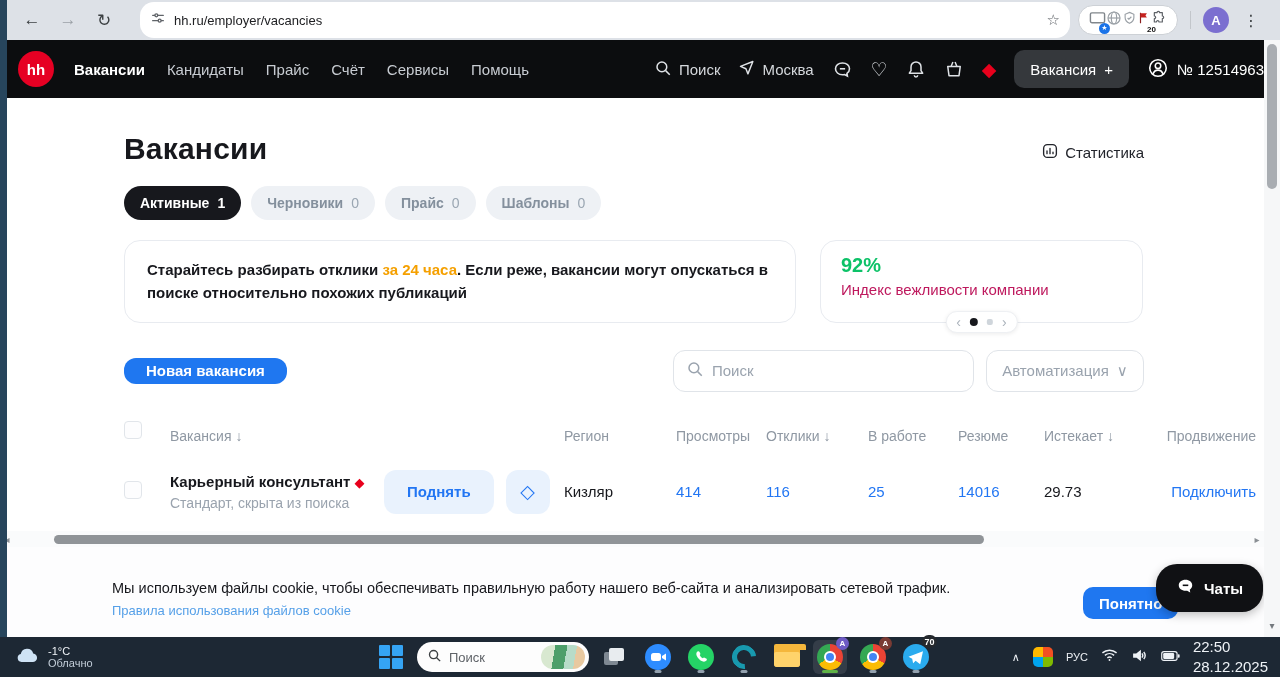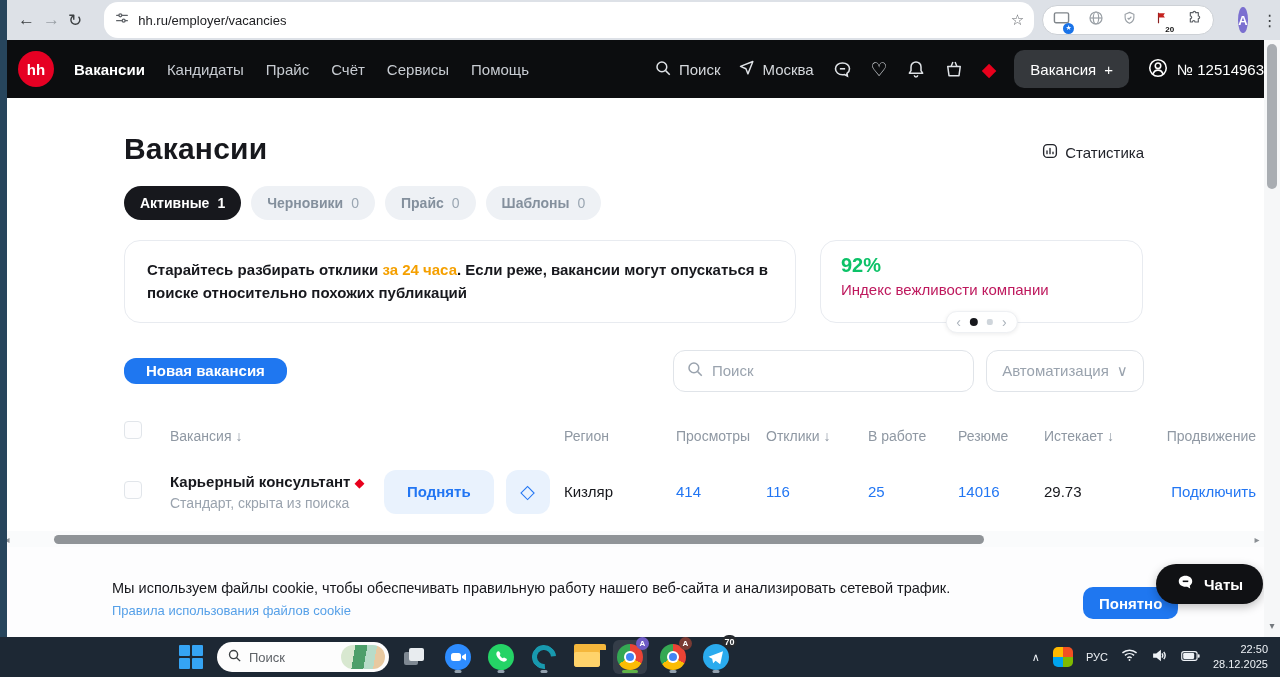--- a/index.html
+++ b/index.html
@@ -10,21 +10,21 @@
   
   .desktop-edge { position:absolute; left:0; top:0; width:7px; height:637px; background:#27455c; z-index:50; }
 
   
   .browser-bar { position:absolute; left:0; top:0; width:1280px; height:40px; background:#dde1e7; display:flex; align-items:center; padding:0 10px 0 18px; z-index:40; }
   .nav-btn { width:28px; height:28px; border-radius:50%; display:flex; align-items:center; justify-content:center; font-size:17px; color:#3c4043; margin-right:8px; cursor:pointer; }
   .nav-btn.disabled { color:#9aa0a6; }
   .address-bar { flex:0 0 930px; height:36px; background:#fff; border-radius:14px; display:flex; align-items:center; padding:0 10px; margin:0 8px 0 14px; }
   .address-bar .url { font-size:13px; color:#202124; margin-left:8px; flex:1; }
   .address-bar .star { font-size:15px; color:#5f6368; }
-  .ext-pill { height:30px; background:#fff; border:1px solid #cdd1d6; border-radius:15px; display:flex; align-items:center; gap:18px; padding:0 10px; margin-right:8px; }
+  .ext-pill { height:30px; background:#fff; border:1px solid #cdd1d6; border-radius:15px; display:flex; align-items:center; gap:0; padding:0 10px; margin-right:8px; }
   .ext-sep { width:1px; height:18px; background:#c2c6cb; margin:0 4px; }
   .avatar { width:26px; height:26px; border-radius:50%; background:#7b6fd0; color:#fff; font-size:13px; font-weight:700; display:flex; align-items:center; justify-content:center; margin:0 8px; }
   .menu-dots { font-size:16px; color:#3c4043; padding:0 6px; }
   .flag-badge { position:relative; }
   .flag-badge .cnt { position:absolute; right:-5px; bottom:-4px; font-size:8px; font-weight:700; color:#111; }
   .cast-badge { position:relative; }
   .cast-badge .bdg { position:absolute; right:-4px; bottom:-4px; width:11px; height:11px; border-radius:50%; background:#1a73e8; color:#fff; font-size:7px; display:flex; align-items:center; justify-content:center; }
 
   
   .hh-nav { position:absolute; left:0; top:40px; width:1280px; height:58px; background:#0c0d0f; display:flex; align-items:center; padding:0 16px 0 18px; z-index:30; }
@@ -91,21 +91,21 @@
   .hscroll { position:absolute; left:0; top:433px; width:1264px; height:16px; background:#fafbfc; display:flex; align-items:center; }
   .hs-arrow { color:#8a8f94; font-size:10px; width:14px; text-align:center; cursor:pointer; }
   .hs-track { flex:1; height:9px; position:relative; }
   .hs-thumb { position:absolute; left:40px; top:0; width:930px; height:9px; border-radius:5px; background:#909498; cursor:pointer; }
 
   
   .bottom-area { position:absolute; left:0; top:547px; width:1264px; height:90px; background:#fdfdfe; z-index:10; }
   .cookie-text { position:absolute; left:112px; top:33px; font-size:14.5px; color:#17181d; }
   .cookie-link { position:absolute; left:112px; top:56px; font-size:13px; color:#56a0e8; cursor:pointer; }
   .cookie-btn { position:absolute; left:1083px; top:40px; background:#1f77f0; color:#fff; border:none; border-radius:10px; height:32px; padding:0 16px; font-size:15px; font-weight:700; cursor:pointer; }
-  .chat-widget { position:absolute; left:1156px; top:17px; background:#101114; color:#fff; border-radius:21px; height:40px; display:flex; align-items:center; gap:9px; padding:0 20px; font-size:15px; font-weight:700; box-shadow:0 3px 10px rgba(0,0,0,.25); cursor:pointer; z-index:20; }
+  .chat-widget { position:absolute; left:1156px; top:17px; background:#101114; color:#fff; border-radius:21px; height:48px; display:flex; align-items:center; gap:9px; padding:0 20px; font-size:15px; font-weight:700; box-shadow:0 3px 10px rgba(0,0,0,.25); cursor:pointer; z-index:20; }
 
   
   .vscroll { position:absolute; right:0; top:40px; width:16px; height:597px; background:#f6f7f8; z-index:45; }
   .vs-thumb { position:absolute; left:3px; top:4px; width:10px; height:145px; border-radius:5px; background:#a9adb2; cursor:pointer; }
   .vs-down { position:absolute; left:0; bottom:6px; width:16px; text-align:center; color:#74797e; font-size:10px; cursor:pointer; }
 
   
   .taskbar { position:absolute; left:0; top:637px; width:1280px; height:40px; background:#1d2834; display:flex; align-items:center; z-index:60; }
   .weather { display:flex; align-items:center; gap:8px; padding-left:14px; width:200px; cursor:pointer; }
   .weather .t1 { font-size:11px; color:#eef2f6; }
@@ -136,21 +136,21 @@
   .task-view .r1 { position:absolute; left:0; top:4px; width:14px; height:13px; background:#7e8892; border-radius:2px; }
   .task-view .r2 { position:absolute; left:5px; top:0; width:15px; height:13px; background:#e8ecef; border-radius:2px; }
   .folder-ic { width:26px; height:20px; position:relative; }
   .folder-ic .back { position:absolute; inset:0; background:#f5b73c; border-radius:3px; }
   .folder-ic .tab { position:absolute; left:0; top:-3px; width:11px; height:6px; background:#f5b73c; border-radius:2px 2px 0 0; }
   .folder-ic .front { position:absolute; left:0; top:5px; width:26px; height:15px; background:#ffd36b; border-radius:2px 2px 3px 3px; }
   .tray { margin-left:auto; display:flex; align-items:center; gap:13px; padding-right:12px; color:#eef2f6; }
   .tray .chev { font-size:11px; cursor:pointer; }
   .tray-color { width:20px; height:20px; border-radius:5px; background:conic-gradient(#f25022 0 25%, #7fba00 25% 50%, #00a4ef 50% 75%, #ffb900 75%); cursor:pointer; }
   .lang { font-size:11px; cursor:pointer; }
-  .clock { text-align:right; font-size:11px; line-height:1.35; cursor:pointer; }
+  .clock { font-size:15px; line-height:1.35; cursor:pointer; }
 </style>
 </head>
 <body>
 
 <div class="desktop-edge"></div>
 
 <div class="browser-bar">
   <div class="nav-btn">←</div>
   <div class="nav-btn disabled">→</div>
   <div class="nav-btn">↻</div>
@@ -393,20 +393,31 @@
     <span>Чаты</span>
   </div>
 </div>
 
 <div class="vscroll">
   <div class="vs-thumb"></div>
   <div class="vs-down">▾</div>
 </div>
 
 <div class="taskbar">
+  <div class="weather">
+    <span class="icon-svg">
+      <svg width="26" height="18" viewBox="0 0 26 17">
+          <path d="M7.5 15.5h11a4.2 4.2 0 0 0 .7-8.4A6.3 6.3 0 0 0 6.8 7.6a4 4 0 0 0 .7 7.9z" fill="#cfe3f5"></path>
+        </svg>
+    </span>
+    <div>
+      <div class="t1">-1°C</div>
+      <div class="t2">Облачно</div>
+    </div>
+  </div>
   <div class="tb-center">
     <div class="tb-app">
         <div class="win-logo">
           <div></div>
           <div></div>
           <div></div>
           <div></div>
         </div>
       </div>
     <div class="tb-search">

